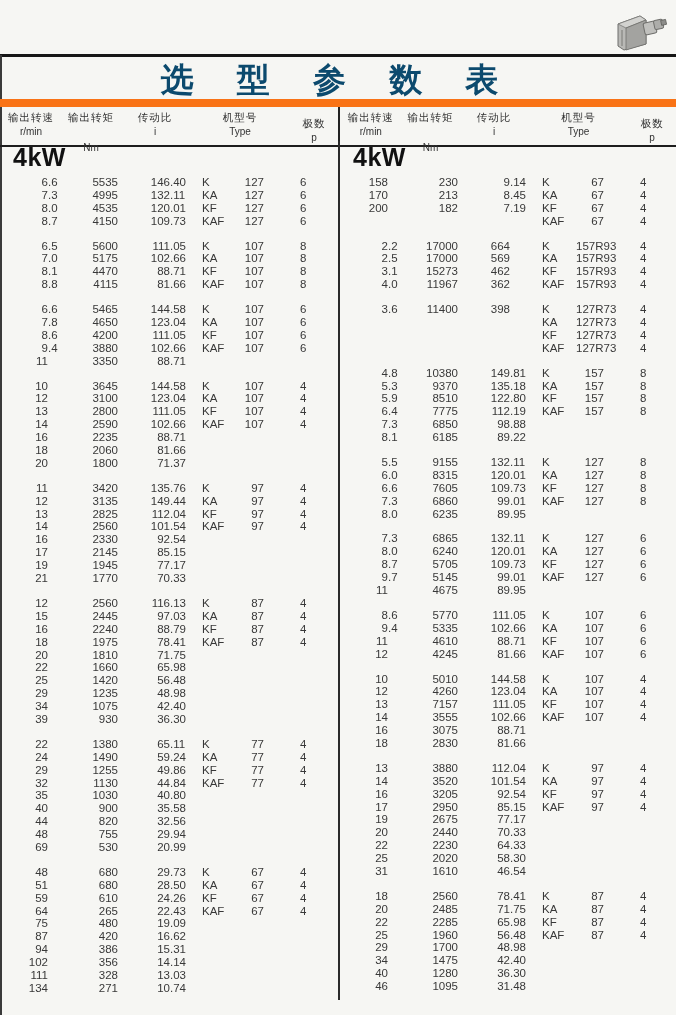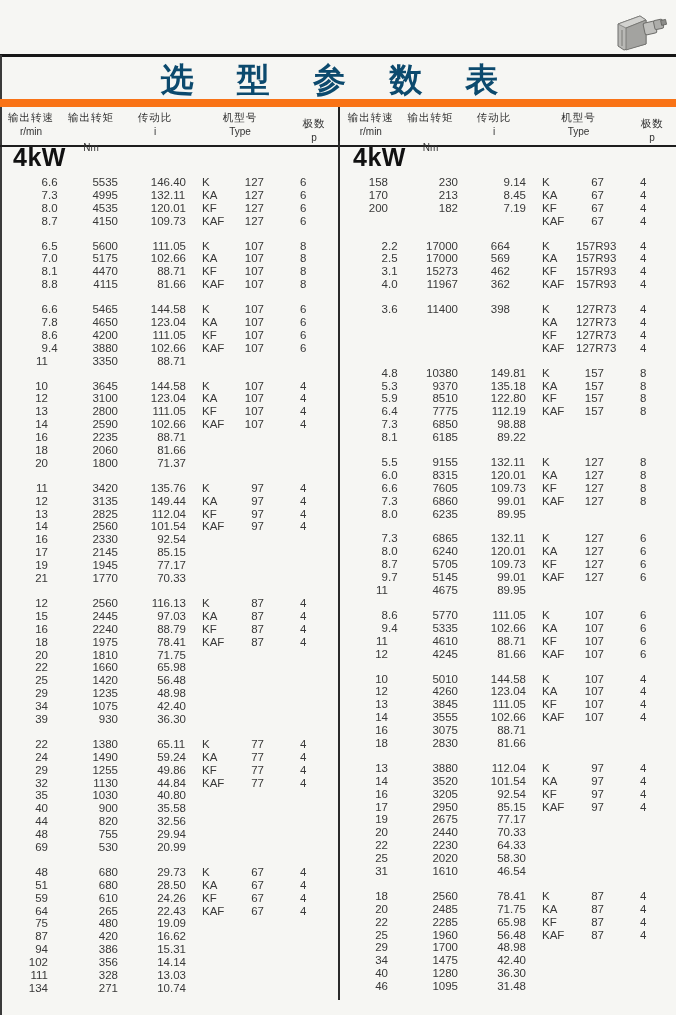--- a/index.html
+++ b/index.html
@@ -1346,21 +1346,21 @@
               <span class="fp">.04</span>
             </div>
             <div class="cell c4"><span class="tcode">KA</span><span class="tsize">107</span></div>
             <div class="cell c5">4</div>
           </div>
           <div class="row">
             <div class="cell c1">
               <span class="ip">13</span>
               <span class="fp"></span>
             </div>
-            <div class="cell c2">3845</div>
+            <div class="cell c2">7157</div>
             <div class="cell c3">
               <span class="ip">111</span>
               <span class="fp">.05</span>
             </div>
             <div class="cell c4"><span class="tcode">KF</span><span class="tsize">107</span></div>
             <div class="cell c5">4</div>
           </div>
           <div class="row">
             <div class="cell c1">
               <span class="ip">14</span>

